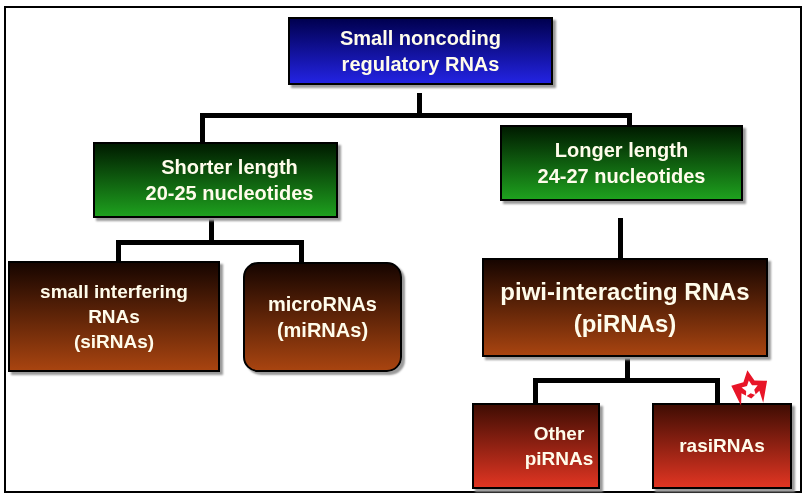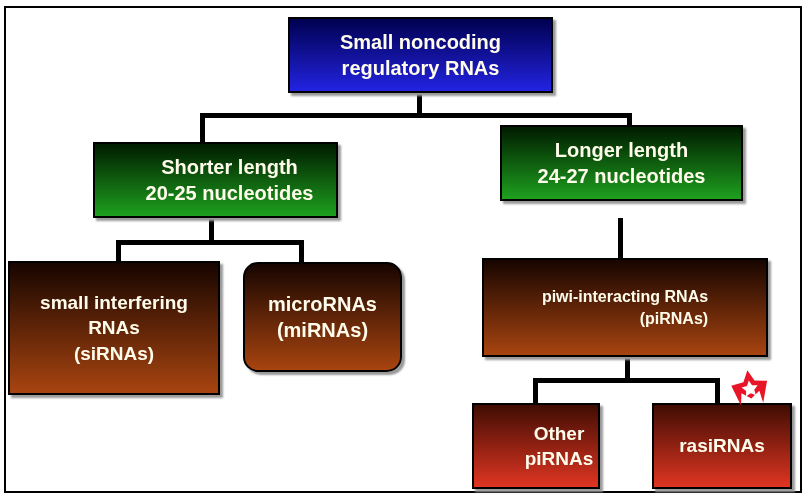--- a/index.html
+++ b/index.html
@@ -12,26 +12,26 @@
     border:2px solid #000;background:#fff;box-sizing:border-box;
   }
   .box{
     position:absolute;box-sizing:border-box;border:2px solid #000;
     display:flex;align-items:center;justify-content:center;text-align:center;
     font-weight:bold;white-space:pre-line;color:#fffceb;
     box-shadow:3px 3px 2px #9a9a9a;line-height:1.32;
   }
   .line{position:absolute;background:#000;}
   
-  .n-root   {left:288px;top:17px; width:265px;height:76px; font-size:20px;}
+  .n-root   {left:288px;top:17px; width:265px;height:68px; font-size:20px;}
   .n-shorter{left:93px; top:142px;width:245px;height:76px; font-size:20px;}
   .n-longer {left:500px;top:125px;width:243px;height:76px; font-size:20px;}
-  .n-sirna  {left:8px;  top:261px;width:212px;height:134px;font-size:19px;}
+  .n-sirna  {left:8px;  top:261px;width:212px;height:111px;font-size:19px;}
   .n-mirna  {left:243px;top:262px;width:159px;height:110px;font-size:20px;}
-  .n-pirna  {left:482px;top:258px;width:286px;height:99px; font-size:16px;text-align:right;}
+  .n-pirna  {left:482px;top:258px;width:286px;height:99px; font-size:24px;}
   .n-otherpi{left:472px;top:403px;width:128px;height:86px; font-size:19px;padding-left:46px;}
   .n-rasirna{left:652px;top:403px;width:140px;height:86px; font-size:19px;}
 
   .c-stub1 {left:417px;top:93px; width:5px;  height:24px;}
   .c-h1    {left:200px;top:113px;width:432px;height:5px;}
   .c-v1l   {left:200px;top:113px;width:5px;  height:30px;}
   .c-v1r   {left:627px;top:113px;width:5px;  height:30px;}
   .c-stub2 {left:209px;top:218px;width:5px;  height:26px;}
   .c-h2    {left:116px;top:240px;width:188px;height:5px;}
   .c-v2l   {left:116px;top:240px;width:5px;  height:22px;}

